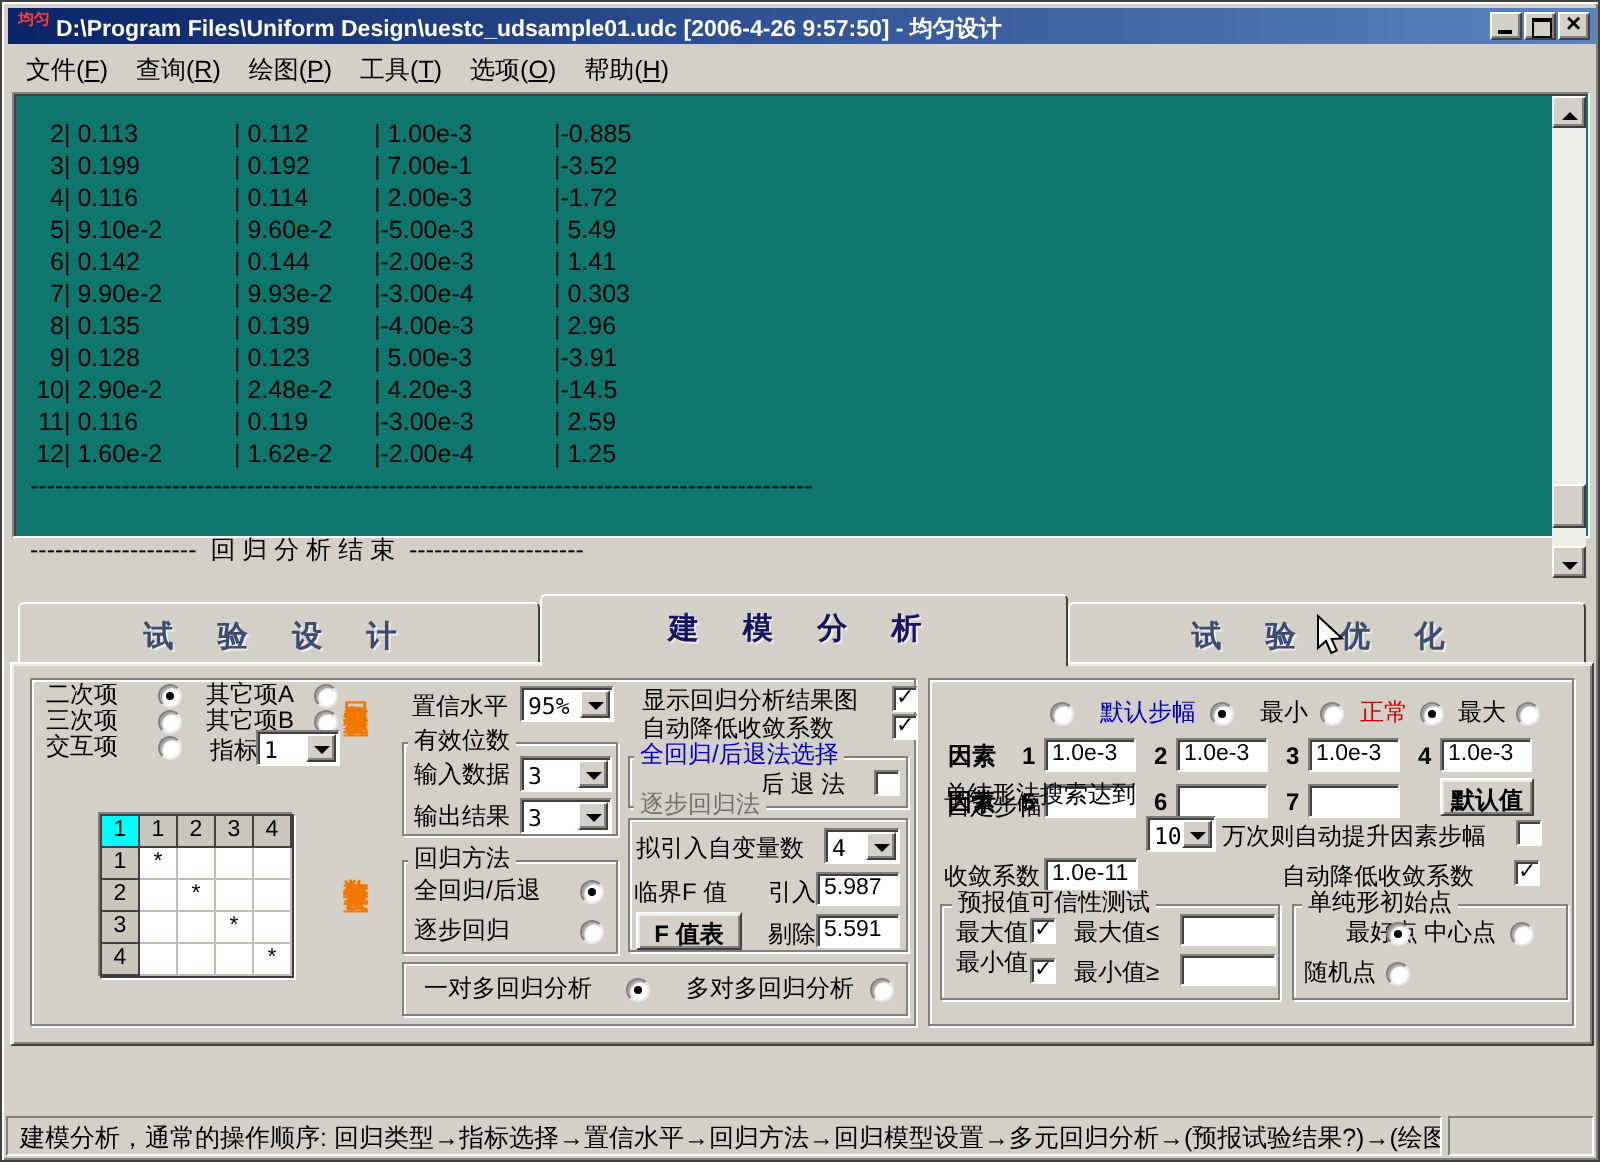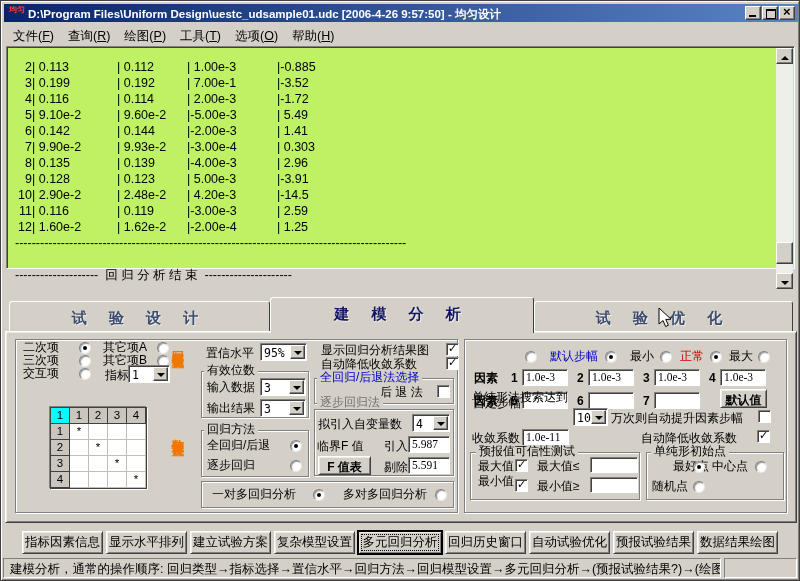--- a/index.html
+++ b/index.html
@@ -20,21 +20,21 @@
     border:1px solid;border-color:#fff #404040 #404040 #fff;box-shadow:inset -1px -1px 0 #808080;}
   .winbtn::after{content:"";position:absolute;}
   #btn-min::after{left:3px;bottom:2px;width:7px;height:2px;background:#000;}
   #btn-max::after{left:3px;top:2px;width:8px;height:7px;border:1px solid #000;border-top:2px solid #000;}
   #btn-close::after{content:"×";left:3px;top:-3px;font-size:13px;font-weight:bold;color:#000;}
   
   #menubar{left:3px;top:21px;width:794px;height:23px;padding:4px 0 0 9px;}
   .menu-item{display:inline-block;margin-right:14px;font-size:12.5px;color:#000;}
   .menu-item .mk{text-decoration:underline;}
   
-  #report{left:5px;top:45px;width:789px;height:223px;background:#bef264;
+  #report{left:5px;top:45px;width:789px;height:223px;background:#0f766e;
     border:1px solid;border-color:#808080 #fff #fff #808080;box-shadow:inset 1px 1px 0 #404040;}
   #rtext{position:absolute;left:8px;top:12px;font-family:"DejaVu Sans Mono",monospace;font-size:12.5px;line-height:16px;color:#000;}
   .rrow{height:16px;white-space:pre;}
   .rc{display:inline-block;white-space:pre;}
   .rc-no{width:17px;text-align:right;}
   .rc-v1{width:85px;} .rc-v2{width:70px;} .rc-v3{width:90px;}
   .rc-v1::before,.rc-v2::before,.rc-v3::before,.rc-v4::before{content:"|";}
   .rsep{white-space:pre;height:16px;}
   .rfoot{white-space:pre;height:16px;margin-top:16px;}
   
@@ -62,21 +62,21 @@
   .radio.on::after{content:"";position:absolute;left:3px;top:3px;width:4px;height:4px;border-radius:50%;background:#000;}
   .checkbox{position:absolute;width:13px;height:13px;background:#fff;
     border:1px solid;border-color:#808080 #fff #fff #808080;box-shadow:inset 1px 1px 0 #404040;}
   .checkbox.on::after{content:"✓";position:absolute;left:1px;top:-2px;font-size:11px;font-weight:bold;color:#000;}
   .combo{position:absolute;background:#fff;border:1px solid;border-color:#808080 #fff #fff #808080;box-shadow:inset 1px 1px 0 #404040;}
   .combo .cv{position:absolute;left:3px;top:2px;font-size:11.5px;font-family:"DejaVu Sans Mono",monospace;color:#000;}
   .combo .cb{position:absolute;right:1px;top:1px;bottom:1px;width:15px;background:#d4d0c8;
     border:1px solid;border-color:#fff #404040 #404040 #fff;box-shadow:inset -1px -1px 0 #808080;}
   .combo .cb::after{content:"";position:absolute;left:3px;top:5px;border:4px solid transparent;border-top-color:#000;}
   .field{position:absolute;background:#fff;border:1px solid;border-color:#808080 #fff #fff #808080;
-    box-shadow:inset 1px 1px 0 #404040;font-size:11.5px;font-family:Liberation Serif, serif;color:#000;padding:1px 0 0 3px;white-space:nowrap;}
+    box-shadow:inset 1px 1px 0 #404040;font-size:11.5px;font-family:Liberation Sans, sans-serif;color:#000;padding:1px 0 0 3px;white-space:nowrap;}
   .btn{position:absolute;background:#d4d0c8;border:1px solid;border-color:#fff #404040 #404040 #fff;
     box-shadow:inset 1px 1px 0 #ecebe5, inset -1px -1px 0 #808080;font-size:12px;text-align:center;color:#000;white-space:nowrap;}
   .vlabel{position:absolute;writing-mode:vertical-rl;text-orientation:upright;font-size:12.5px;font-weight:bold;
     color:var(--accent-orange,#f07800);letter-spacing:1px;line-height:15px;}
   
   #matrix{position:absolute;left:49px;top:406px;border:1px solid #404040;background:#fff;
     box-shadow:1px 1px 0 #fff, -1px -1px 0 #808080;}
   .mx-row{display:flex;height:16px;}
   .mx-cell{width:19px;height:16px;font-size:11.5px;text-align:center;line-height:15px;
     border-right:1px solid #c0bdb5;border-bottom:1px solid #c0bdb5;background:#fff;color:#000;}
@@ -317,31 +317,20 @@
 
   <div class="groove" style="left:645px;top:451px;width:138px;height:48px;"></div>
   <span class="gtitle" style="left:650px;top:444px;">单纯形初始点</span>
   <span class="lbl" style="left:651px;top:459px;margin-left:21px;">最好点</span>
   <span class="radio on" style="left:692px;top:460px;"></span>
   <span class="lbl" style="left:711px;top:459px;">中心点</span>
   <span class="radio" style="left:754px;top:460px;"></span>
   <span class="lbl" style="left:651px;top:479px;">随机点</span>
   <span class="radio" style="left:692px;top:480px;"></span>
 
-  <div id="bottom-buttons">
-    <div class="bbtn">指标因素信息</div>
-    <div class="bbtn">显示水平排列</div>
-    <div class="bbtn">建立试验方案</div>
-    <div class="bbtn">复杂模型设置</div>
-    <div class="bbtn focused">多元回归分析</div>
-    <div class="bbtn">回归历史窗口</div>
-    <div class="bbtn">自动试验优化</div>
-    <div class="bbtn">预报试验结果</div>
-    <div class="bbtn">数据结果绘图</div>
-  </div>
 
   <div class="status-pane" style="left:2px;width:718px;">建模分析，通常的操作顺序: 回归类型→指标选择→置信水平→回归方法→回归模型设置→多元回归分析→(预报试验结果?)→(绘图?)</div>
   <div class="status-pane" style="left:723px;width:73px;"></div>
 
   <svg id="cursor" width="22" height="22">
     <path d="M2,1 L2,17 L6,13.5 L8.6,19.5 L11.4,18.3 L8.8,12.5 L14,12.2 Z" fill="#ffffff" stroke="#000000" stroke-width="1"></path>
   </svg>
 
 </div>
 

